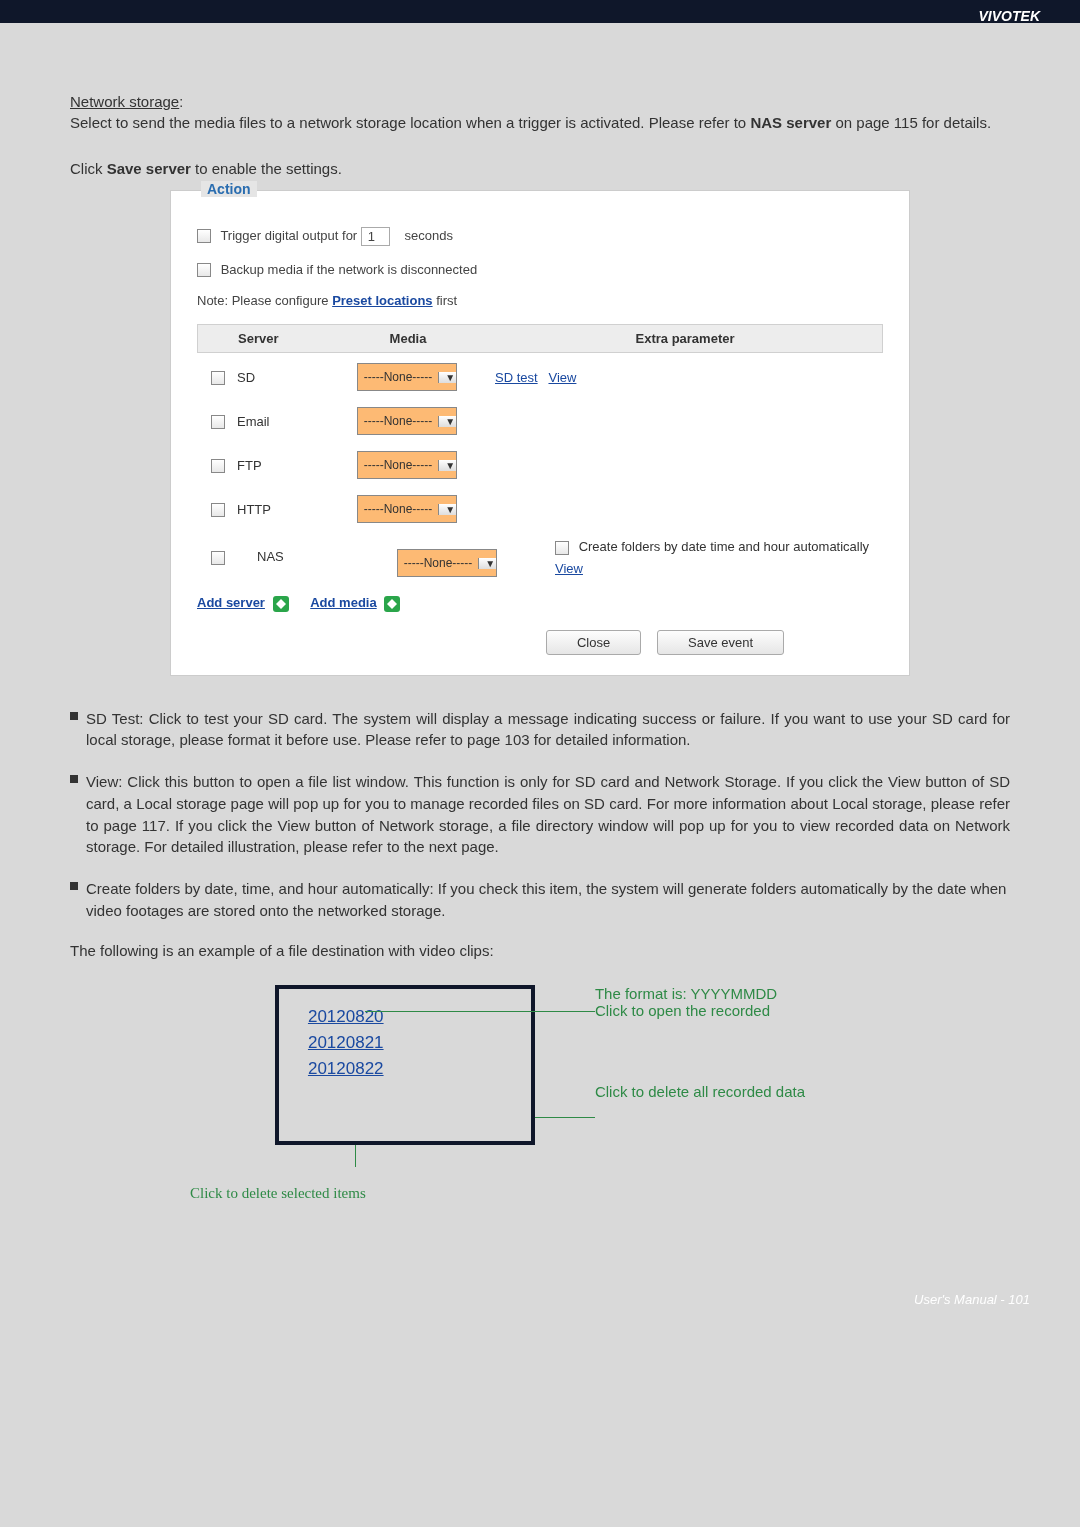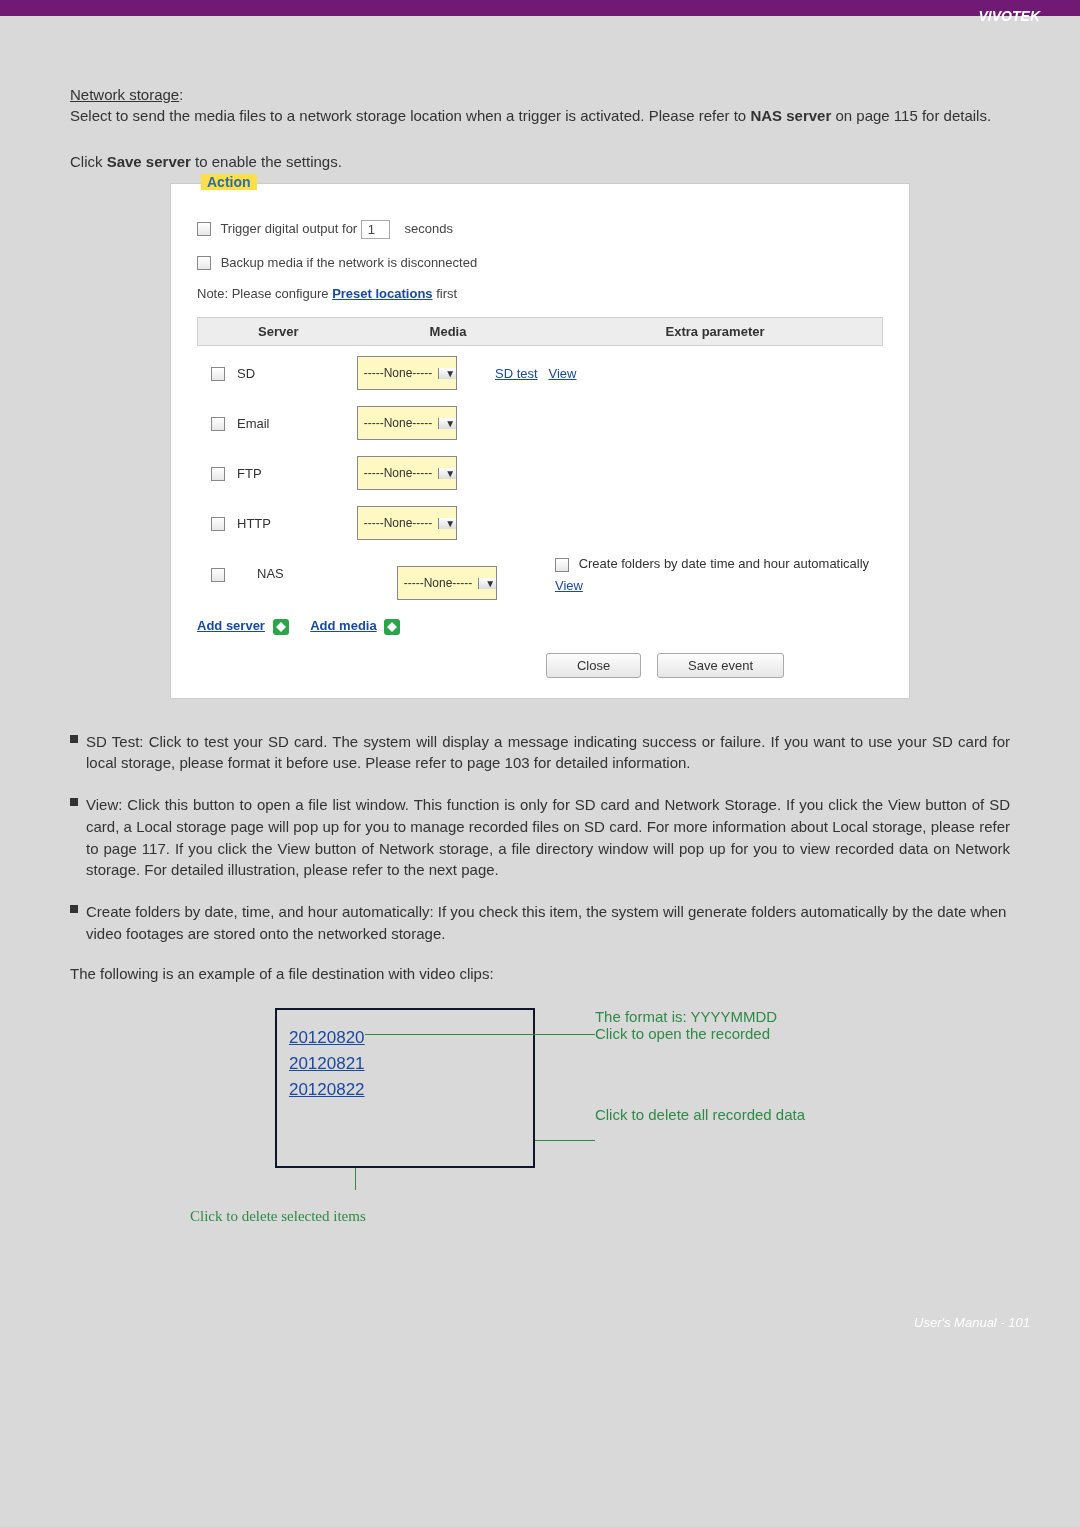--- a/index.html
+++ b/index.html
@@ -1,47 +1,47 @@
 <!DOCTYPE html>
 <html><head>
 <meta charset="utf-8">
 <style>
   * { margin: 0; padding: 0; box-sizing: border-box; }
   body { background: #d9d9d9; font-family: Arial, Helvetica, sans-serif; font-size: 14px; color: #333; width: 1080px; }
-  .header-bar { background: #701a75; height: 16px; position: relative; }
+  .header-bar { background: #0f172a; height: 23px; position: relative; }
   .header-brand { position: absolute; right: 40px; top: 8px; color: #fff; font-style: italic; font-weight: bold; font-size: 14px; }
   .page { padding: 70px 70px 40px 70px; }
   .underline-heading { text-decoration: underline; font-size: 15px; }
   .body-text { text-align: justify; line-height: 1.45; font-size: 15px; margin-top: 2px; }
   .bold { font-weight: bold; }
   .spacer-md { height: 22px; }
   .panel { background: #fff; border: 1px solid #ccc; margin: 10px auto 0 auto; width: 740px; position: relative; padding: 30px 26px 20px 26px; }
-  .panel-legend { position: absolute; top: -10px; left: 30px; background: #fde047; padding: 0 6px; color: #2a6db0; font-weight: bold; font-size: 14px; }
+  .panel-legend { position: absolute; top: -10px; left: 30px; background: #e5e5e5; padding: 0 6px; color: #2a6db0; font-weight: bold; font-size: 14px; }
   .chk { display: inline-block; width: 14px; height: 14px; border: 1px solid #888; background: linear-gradient(#fff,#e8e8e8); vertical-align: middle; margin-right: 6px; }
   .row { margin: 6px 0 16px 0; font-size: 13px; color: #444; }
   .numbox { display: inline-block; border: 1px solid #aaa; padding: 1px 14px 1px 6px; font-size: 13px; vertical-align: middle; background: #fff; }
   .link { color: #1a49a0; text-decoration: underline; }
-  .table-head { display: flex; background: #ededed; border: 1px solid #d0d0d0; padding: 6px 0; font-weight: bold; font-size: 13px; color: #333; gap: 20px; }
+  .table-head { display: flex; background: #ededed; border: 1px solid #d0d0d0; padding: 6px 0; font-weight: bold; font-size: 13px; color: #333; }
   .col-chk { width: 40px; padding-left: 14px; }
   .col-server { width: 90px; }
   .col-media { width: 160px; text-align: center; }
   .col-extra { flex: 1; text-align: center; }
   .srv-row { display: flex; align-items: center; padding: 10px 0 6px 0; font-size: 13px; }
   .srv-row.tall { align-items: flex-start; gap: 20px; }
-  .sel { display: inline-flex; align-items: center; border: 1px solid #888; background: #fef9c3; font-size: 12px; height: 34px; }
+  .sel { display: inline-flex; align-items: center; border: 1px solid #888; background: #fdba74; font-size: 12px; height: 28px; }
   .sel span { padding: 0 6px; }
   .sel .dd { border-left: 1px solid #888; width: 18px; text-align: center; background: linear-gradient(#fff,#ddd); font-size: 10px; }
   .add-btn { display: inline-block; width: 16px; height: 16px; background: #2aa54a; border-radius: 3px; position: relative; vertical-align: middle; margin-left: 4px; }
   .add-btn svg { position: absolute; left: 2px; top: 2px; }
   .btnrow { text-align: center; margin-top: 18px; margin-left: 250px; }
   .winbtn { display: inline-block; background: linear-gradient(#fdfdfd,#e6e6e6); border: 1px solid #aaa; border-radius: 3px; padding: 4px 30px; font-size: 13px; margin: 0 6px; }
   .bullet-item { display: flex; margin: 8px 0 18px 0; }
   .bullet-sq { width: 8px; height: 8px; background: #333; margin-top: 6px; margin-right: 8px; flex-shrink: 0; }
   .diagram { display: flex; align-items: flex-start; justify-content: center; margin-top: 24px; }
-  .folder-box { border: 2px solid #0f172a; width: 260px; height: 160px; padding: 18px 12px; background: #d9d9d9; }
+  .folder-box { border: 4px solid #0f172a; width: 260px; height: 160px; padding: 18px 29px; background: #d9d9d9; }
   .folder-link { color: #1a49a0; text-decoration: underline; font-size: 17px; display: block; margin-bottom: 6px; }
   .callouts { margin-left: 60px; color: #2e8a46; font-size: 15px; }
   .callout2 { margin-top: 64px; }
   .below-caption { color: #2e8a46; font-size: 15px; margin-top: 18px; margin-left: 120px; font-family: Liberation Serif, serif; }
   .footer { text-align: right; color: #fff; font-style: italic; font-size: 13px; padding: 50px 50px 24px 0; }
 </style>
 </head>
 <body>
 
 <div class="header-bar">

